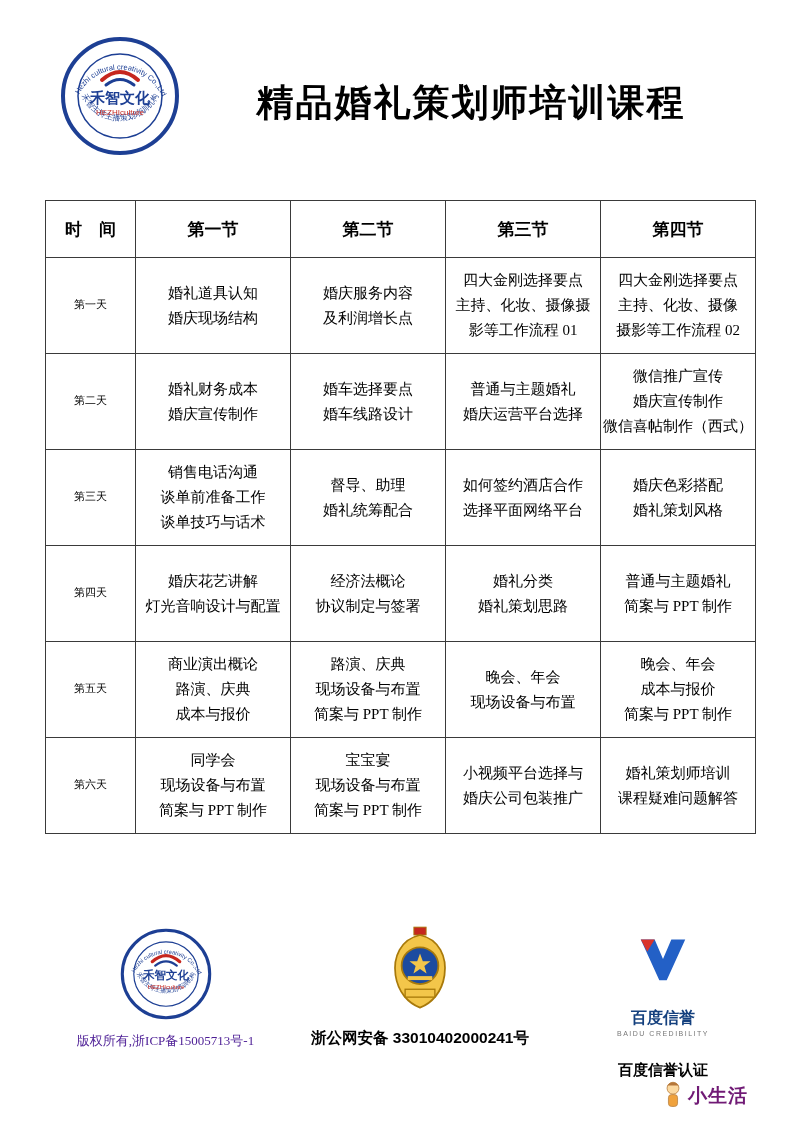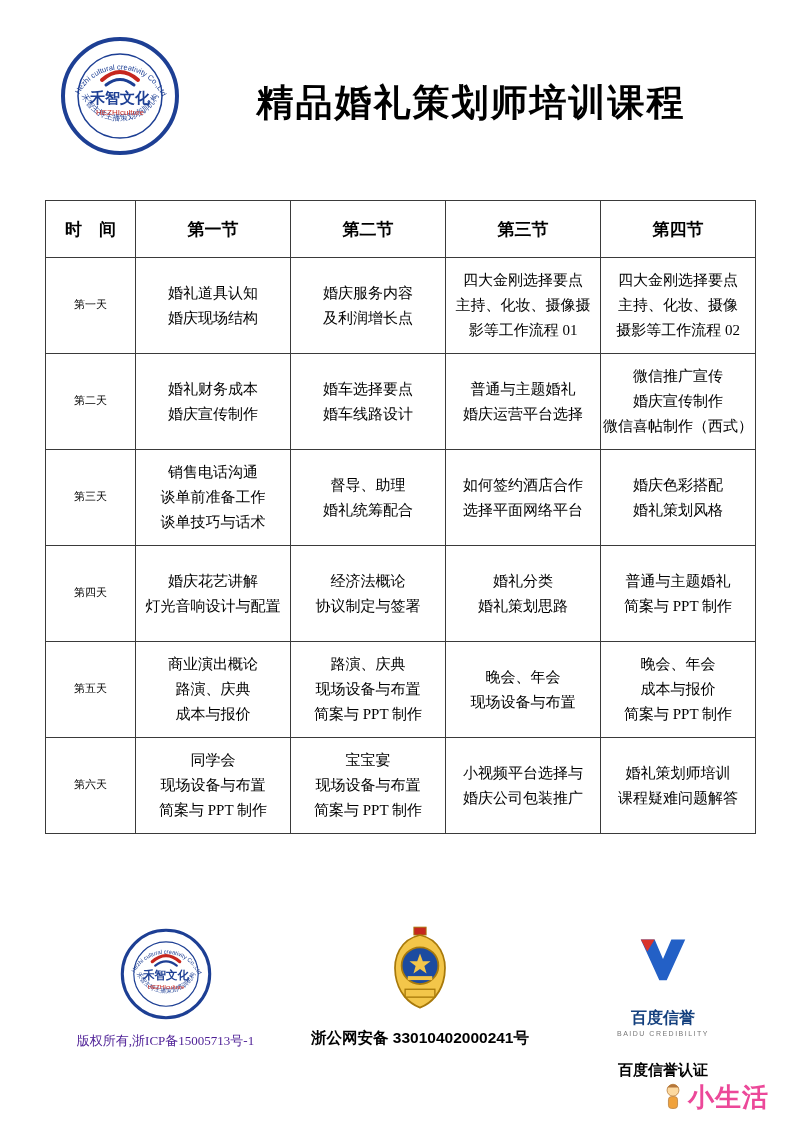--- a/index.html
+++ b/index.html
@@ -31,21 +31,21 @@
                 font-family:"Liberation Sans",sans-serif;}
   .baidu-name{font-size:16px;font-weight:bold;color:#14407e;margin-top:20px;
               font-family:"Liberation Sans",sans-serif;}
   .baidu-sub{font-size:7px;color:#777;letter-spacing:1.5px;margin-top:1px;
              font-family:"Liberation Sans",sans-serif;}
   .baidu-cert{font-size:15px;margin-top:24px;font-weight:bold;}
 
   
   .watermark{position:absolute;right:8px;top:1080px;width:130px;text-align:left;}
   .wm-row{display:flex;align-items:center;gap:4px;}
-  .wm-title{font-size:26px;font-weight:900;color:#ec4899;
+  .wm-title{font-size:19px;font-weight:900;color:#701a75;
             font-family:"Liberation Sans",sans-serif;letter-spacing:1px;}
   .wm-url{font-size:12px;color:#e2342b;margin-top:17px;padding-left:26px;
           font-family:"Liberation Sans",sans-serif;}
 
   .hidden-defs{position:absolute;width:0;height:0;overflow:hidden;}
 </style>
 </head>
 <body>
 
 <div class="page">

